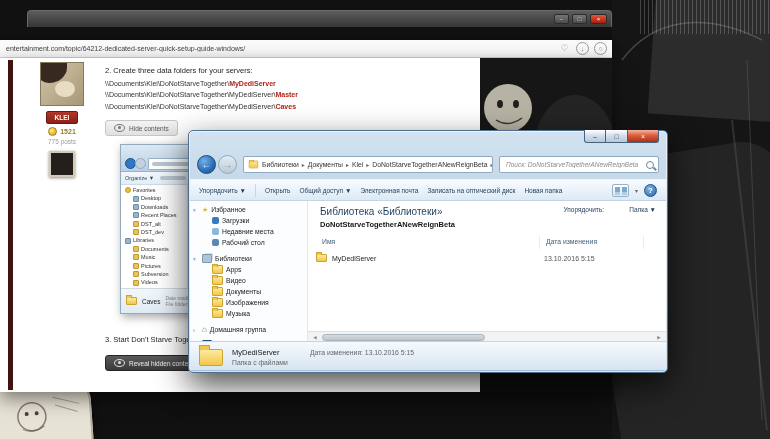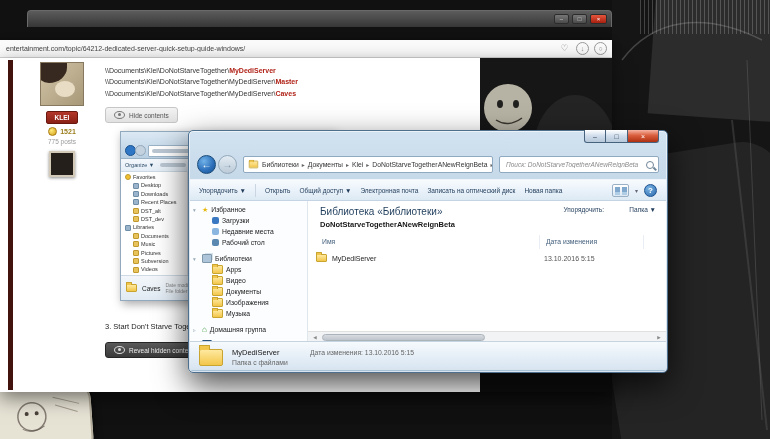--- a/index.html
+++ b/index.html
@@ -230,20 +230,21 @@
         <div class="klei">KLEI</div>
         <div class="pts">
           <span class="coin"></span>
           <span>1521</span>
         </div>
         <div class="postcount">775 posts</div>
         <div class="mini-ava"></div>
       </div>
 
       <div class="post">
+        <div class="step">2. Create three data folders for your servers:</div>
         <ul class="paths">
           <li><span>\\Documents\Klei\DoNotStarveTogether\</span><span class="red">MyDediServer</span></li>
           <li><span>\\Documents\Klei\DoNotStarveTogether\MyDediServer\</span><span class="red">Master</span></li>
           <li><span>\\Documents\Klei\DoNotStarveTogether\MyDediServer\</span><span class="red">Caves</span></li>
         </ul>
         <div class="pillbtn">
           <span class="eye"></span>
           <span>Hide contents</span>
         </div>
 

